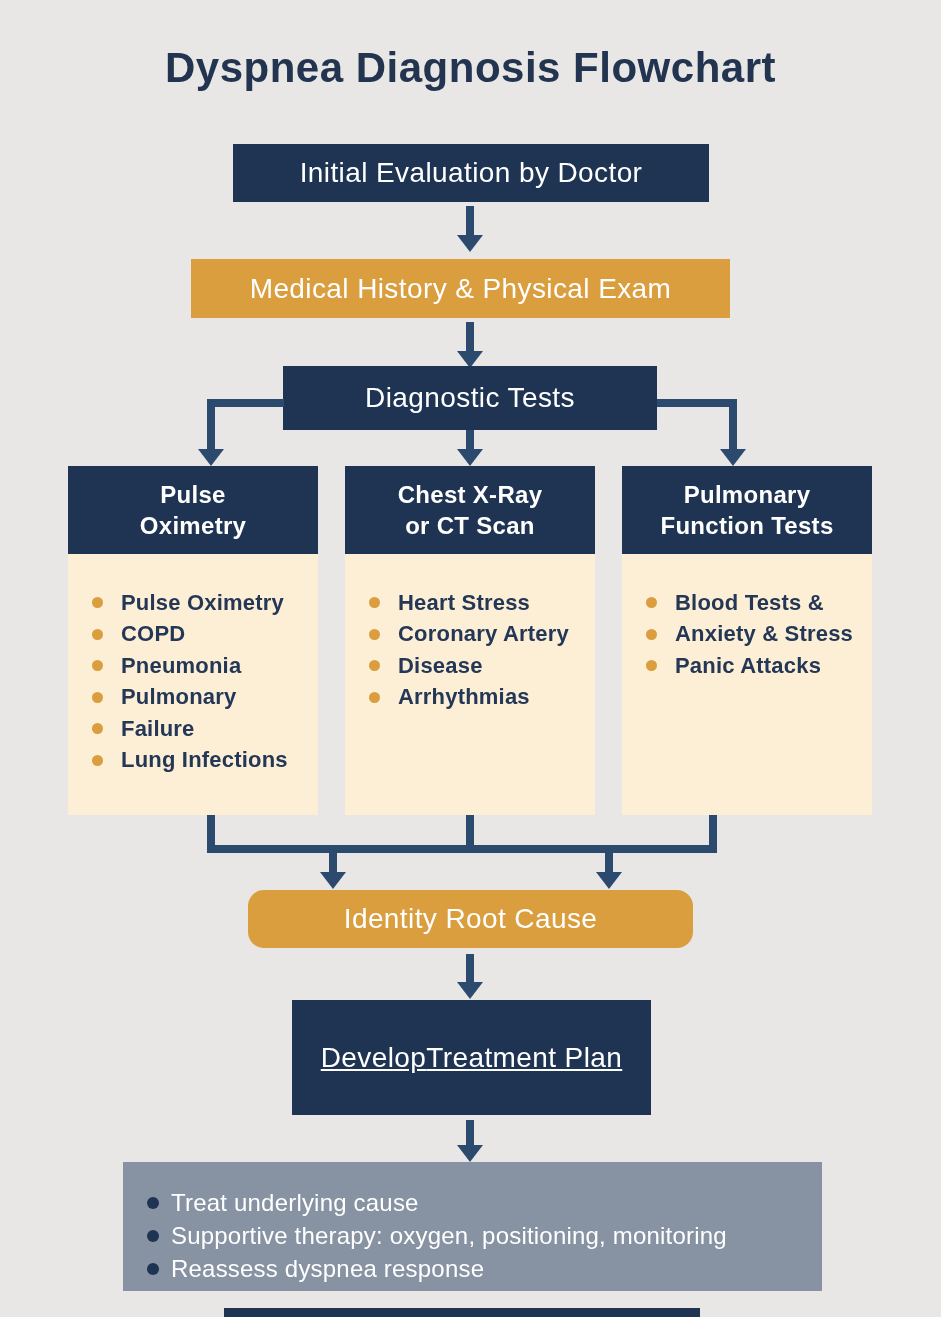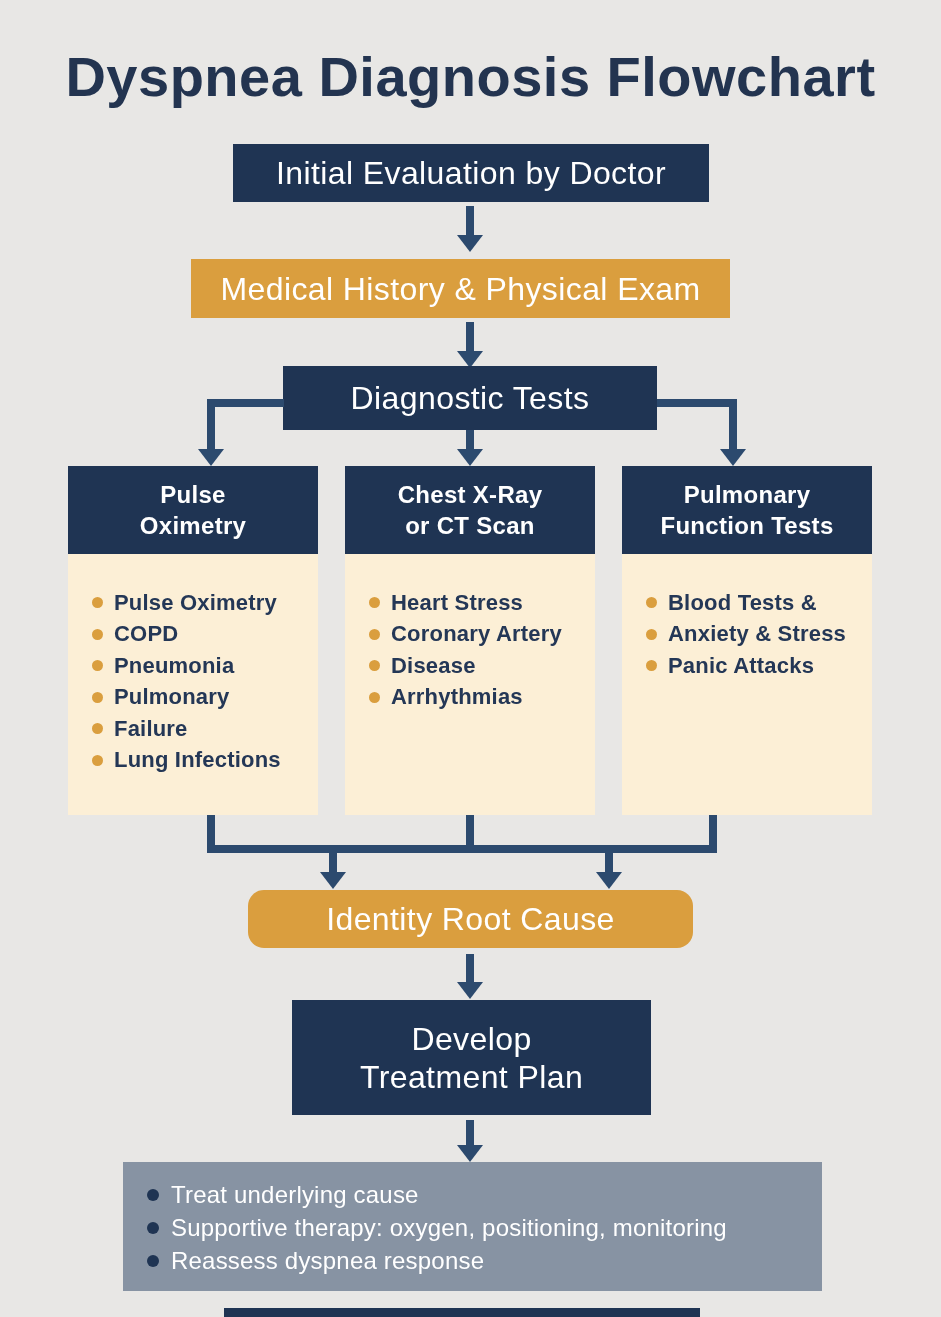--- a/index.html
+++ b/index.html
@@ -19,40 +19,40 @@
     position:relative;
     width:941px; height:1317px;
     background:var(--background);
     overflow:hidden;
     font-family:"Liberation Sans","DejaVu Sans",sans-serif;
   }
   
   .page-title {
     position:absolute; left:0; top:44px; width:941px;
     text-align:center;
-    font-size:56px; font-weight:700; letter-spacing:0.5px;
+    font-size:42px; font-weight:700; letter-spacing:0.5px;
     color:var(--ink);
   }
   
   .node {
     position:absolute;
     display:flex; align-items:center; justify-content:center;
     text-align:center;
     color:var(--text_light);
-    font-size:32px; font-weight:400; letter-spacing:0.4px;
+    font-size:28px; font-weight:400; letter-spacing:0.4px;
     line-height:38px;
   }
   .navy { background:var(--navy); }
   .gold { background:var(--gold); }
 
   .n-initial   { left:233px; top:144px;  width:476px; height:58px; }
   .n-history   { left:191px; top:259px;  width:539px; height:59px; }
   .n-diagnostic{ left:283px; top:366px;  width:374px; height:64px; }
   .n-root      { left:248px; top:890px;  width:445px; height:58px;border-radius:16px; }
-  .n-treatment { left:292px; top:1000px; width:359px; height:115px; flex-direction:column; }
+  .n-treatment { left:292px; top:1000px; width:359px; height:115px; flex-direction:row;text-decoration:underline; }
 
   
   .varrow {
     position:absolute; width:26px;
     display:flex; flex-direction:column; align-items:center;
   }
   .varrow .shaft { width:8px; flex:1 1 auto; background:var(--arrow); }
   .varrow .head {
     width:0; height:0; flex:0 0 auto;
     border-left:13px solid transparent;
@@ -97,35 +97,35 @@
     display:flex; flex-direction:column; align-items:center; justify-content:center;
     color:var(--text_light); font-size:24px; font-weight:700; letter-spacing:0.3px;
     line-height:31px; text-align:center;
   }
   .col-body {
     height:261px; background:var(--cream);
     padding:33px 8px 0 24px;
   }
   .col-body ul { list-style:none; }
   .col-body li {
-    display:flex; align-items:center; gap:11px;
+    display:flex; align-items:center; gap:18px;
     height:31.5px;
     font-size:22px; font-weight:700; letter-spacing:0.2px;
     color:var(--list_text); white-space:nowrap;
   }
   .bullet {
     width:11px; height:11px; border-radius:50%;
     background:var(--gold); flex:0 0 auto;
   }
 
   
   .outcome {
     position:absolute; left:123px; top:1162px; width:699px; height:129px;
     background:var(--gray);
-    padding:16px 20px 0 24px;
+    padding:24px 20px 0 24px;
   }
   .outcome ul { list-style:none; }
   .outcome li {
     display:flex; align-items:center; gap:12px;
     height:33px;
     color:var(--text_light); font-size:24px; font-weight:400; letter-spacing:0.2px;
     white-space:nowrap;
   }
   .outcome .bullet-dark {
     width:12px; height:12px; border-radius:50%;

